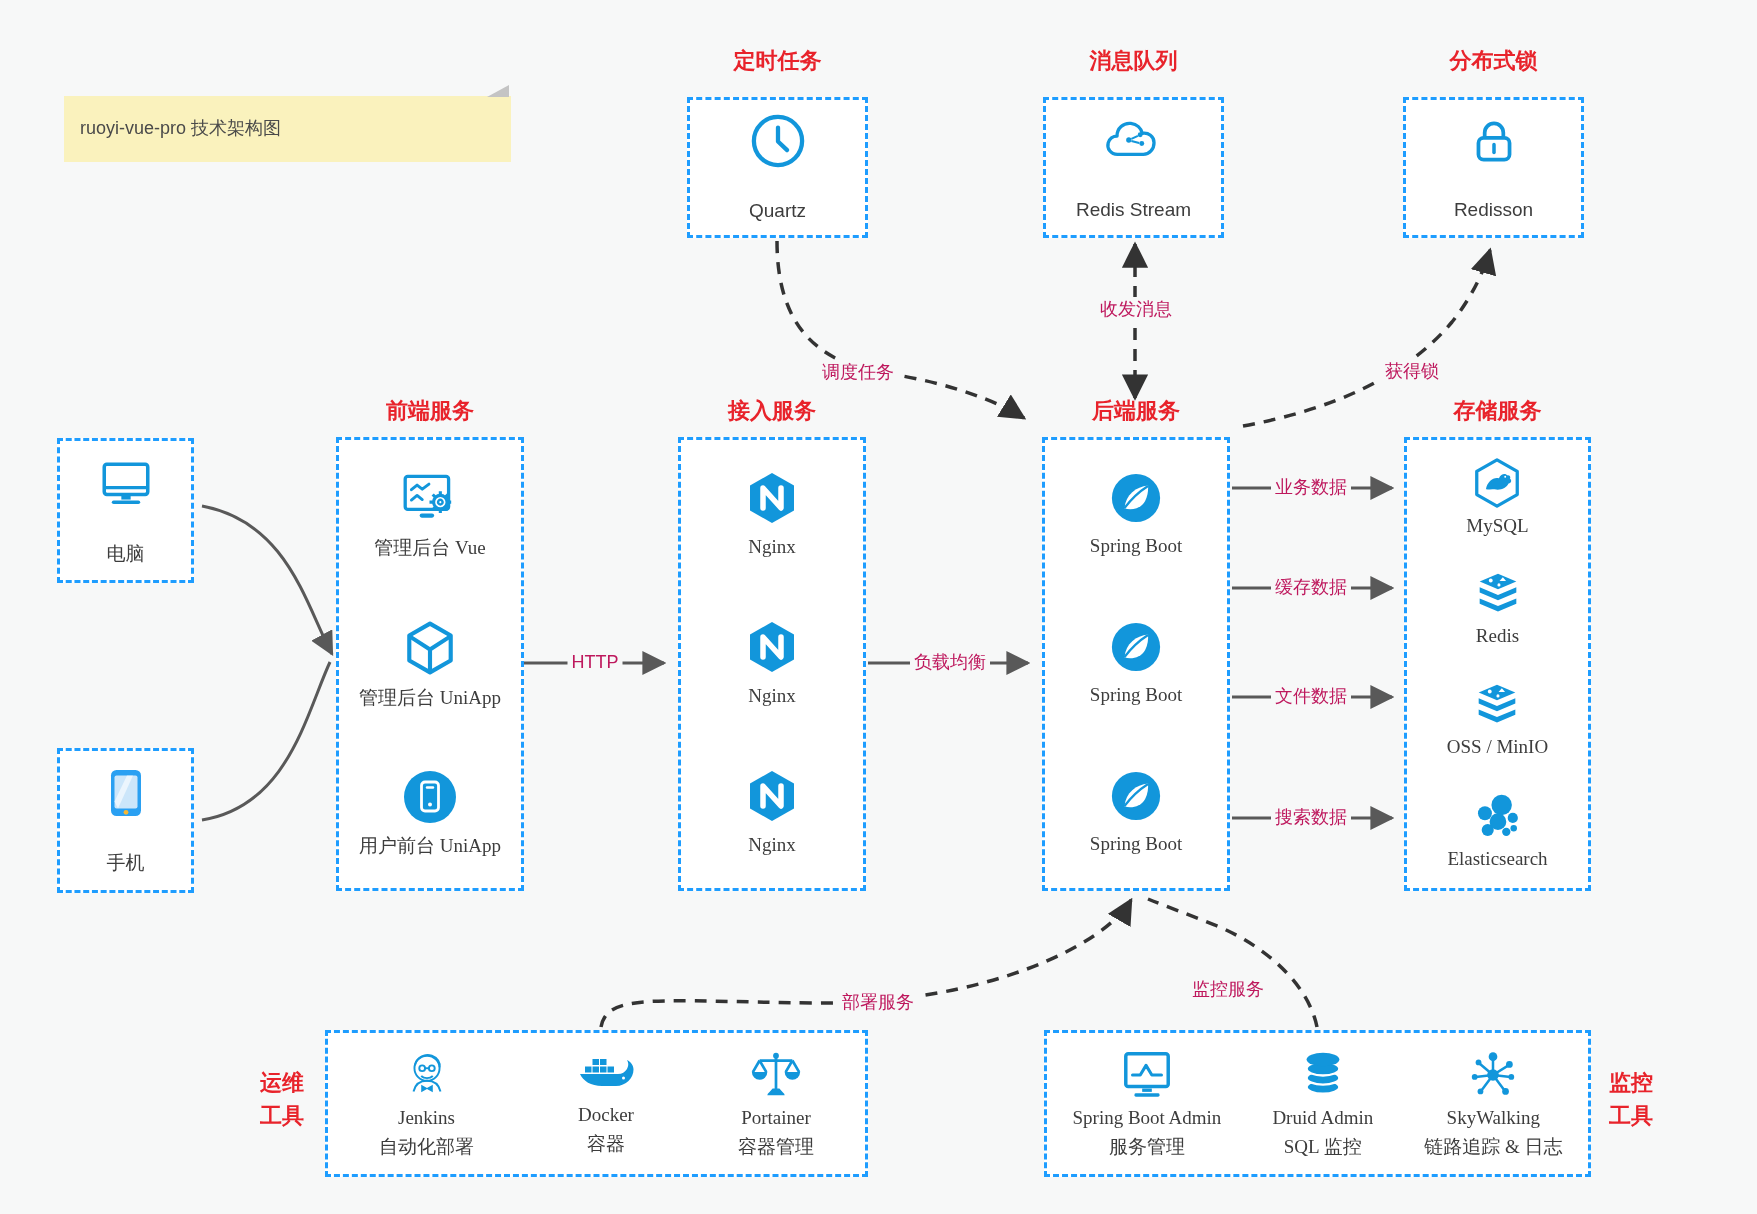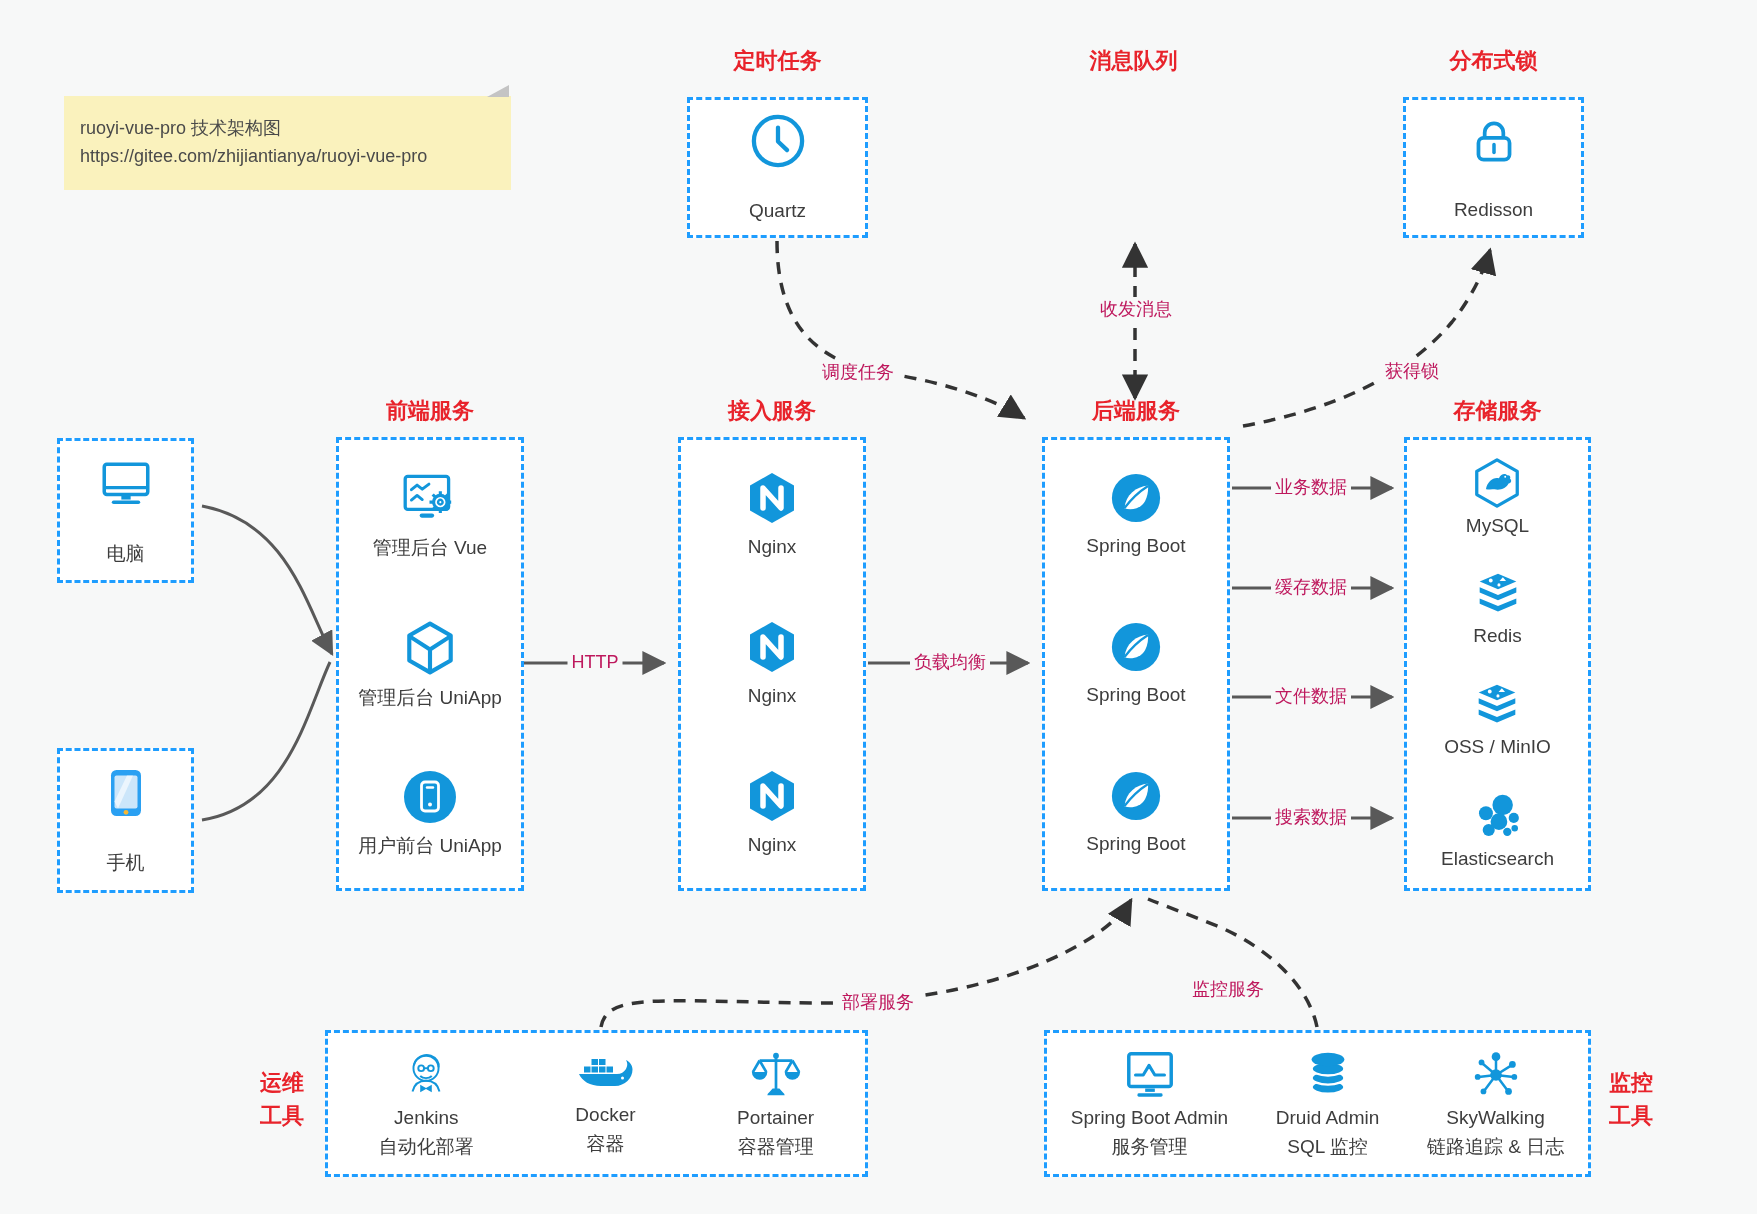--- a/index.html
+++ b/index.html
@@ -7,21 +7,21 @@
           font-family:"Liberation Sans","DejaVu Sans",sans-serif;color:#3d3d3d;}
   .edges{position:absolute;left:0;top:0;pointer-events:none;}
   .note{position:absolute;left:64px;top:96px;width:415px;background:#faf2bd;
         padding:19px 16px;font-size:18px;line-height:1.55;color:#4a4a4a;}
   .note-fold{position:absolute;top:-11px;right:2px;width:0;height:0;
         border-bottom:12px solid #c4c4c4;border-left:22px solid transparent;}
   .dbox{position:absolute;background:#fff;border:3px dashed #1e9dff;display:flex;align-items:center;}
   .vbox{flex-direction:column;justify-content:space-evenly;gap:16px;}
   .col{flex-direction:column;justify-content:space-around;width:182px;height:448px;}
   .hbox{flex-direction:row;justify-content:space-around;}
-  .item{display:flex;flex-direction:column;align-items:center;gap:9px;}
+  .item{display:flex;flex-direction:column;align-items:center;gap:9px;font-family:Liberation Serif, serif;}
   .item2{gap:4px;}
   .icon{line-height:0;}
   .ilabel{font-size:19px;color:#3d3d3d;white-space:nowrap;text-align:center;line-height:1.3;}
   .rtitle{position:absolute;color:#e8232b;font-weight:bold;font-size:22px;text-align:center;white-space:nowrap;}
   .side-title{position:absolute;color:#e8232b;font-weight:bold;font-size:22px;line-height:1.5;text-align:center;}
   .elabel{position:absolute;transform:translate(-50%,-50%);font-size:18px;color:#be185d;
           background:#f7f8f8;padding:0 4px;white-space:nowrap;}
 </style>
 </head>
 <body>
@@ -52,35 +52,48 @@
       <path d="M1135 244 V398" marker-start="url(#md)" marker-end="url(#md)"></path>
       <path d="M1243 426 C1330 410 1405 378 1452 322 C1472 297 1484 271 1490 250" marker-end="url(#md)"></path>
       <path d="M601 1027 C607 993 655 1001 812 1003 C985 1005 1105 945 1131 900" marker-end="url(#md)"></path>
       <path d="M1317 1027 C1309 987 1270 948 1215 925 C1190 915 1165 906 1148 899"></path>
     </g>
   </svg>
 
   <div class="note">
     <div class="note-fold"></div>
     <div>ruoyi-vue-pro 技术架构图</div>
-    <div>https://gitee.com/zhijiantianya/ruoyi-vue-pro</div>
   </div>
 
   <div class="rtitle" style="left:687px;top:46px;width:181px">定时任务</div>
   <div class="dbox vbox" style="left:687px;top:97px;width:175px;height:135px">
     <span class="icon">
       <svg width="60" height="60" viewBox="0 0 56 56">
           <circle cx="28" cy="28" r="22.5" fill="none" stroke="#1296db" stroke-width="4"></circle>
           <path d="M28 15.5 V28.5 L36.5 36.5" fill="none" stroke="#1296db" stroke-width="4" stroke-linecap="round" stroke-linejoin="round"></path>
         </svg>
     </span>
     <span class="ilabel">Quartz</span>
   </div>
 
   <div class="rtitle" style="left:1043px;top:46px;width:181px">消息队列</div>
+  <div class="dbox vbox" style="left:1043px;top:97px;width:175px;height:135px">
+    <span class="icon">
+      <svg width="64" height="58" viewBox="0 0 62 56">
+        <path d="M15 41 C8.5 41 4.5 35.5 6 29.8 C7.1 25.8 10.6 23.2 14.6 23.2 C14.4 15.6 20.8 10.2 28 11 C33.8 11.7 37.9 15.6 39 20.6 C45 19.6 50.4 23.6 50.4 29.6 C50.4 35.8 46 41 40 41 Z" fill="none" stroke="#1296db" stroke-width="3.2" stroke-linejoin="round"></path>
+        <g fill="#1296db">
+            <circle cx="26" cy="27" r="2.6"></circle>
+            <circle cx="37" cy="22" r="2.4"></circle>
+            <circle cx="38.5" cy="30.5" r="2.4"></circle>
+          </g>
+        <path d="M28.5 26 L34.8 23 M28.5 28 L36 30" stroke="#1296db" stroke-width="2"></path>
+      </svg>
+    </span>
+    <span class="ilabel">Redis Stream</span>
+  </div>
 
   <div class="rtitle" style="left:1403px;top:46px;width:181px">分布式锁</div>
   <div class="dbox vbox" style="left:57px;top:438px;width:131px;height:139px">
     <span class="icon">
       <svg width="58" height="58" viewBox="0 0 56 56">
           <rect x="7" y="10" width="42" height="29" rx="2.5" fill="none" stroke="#1296db" stroke-width="3.4"></rect>
           <path d="M7 32.5 H49" stroke="#1296db" stroke-width="3"></path>
           <path d="M23.5 39 H32.5 V44 H23.5 Z" fill="#1296db"></path>
           <path d="M16 46.5 H40" stroke="#1296db" stroke-width="3.4" stroke-linecap="round"></path>
         </svg>

